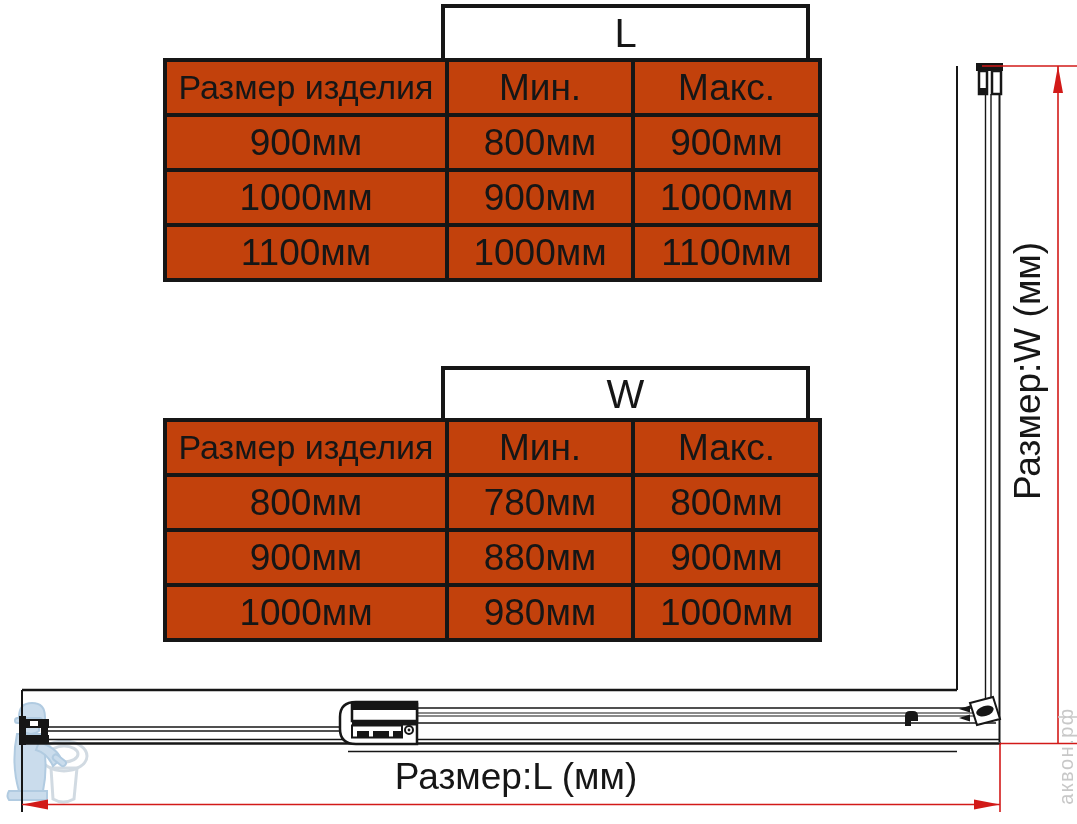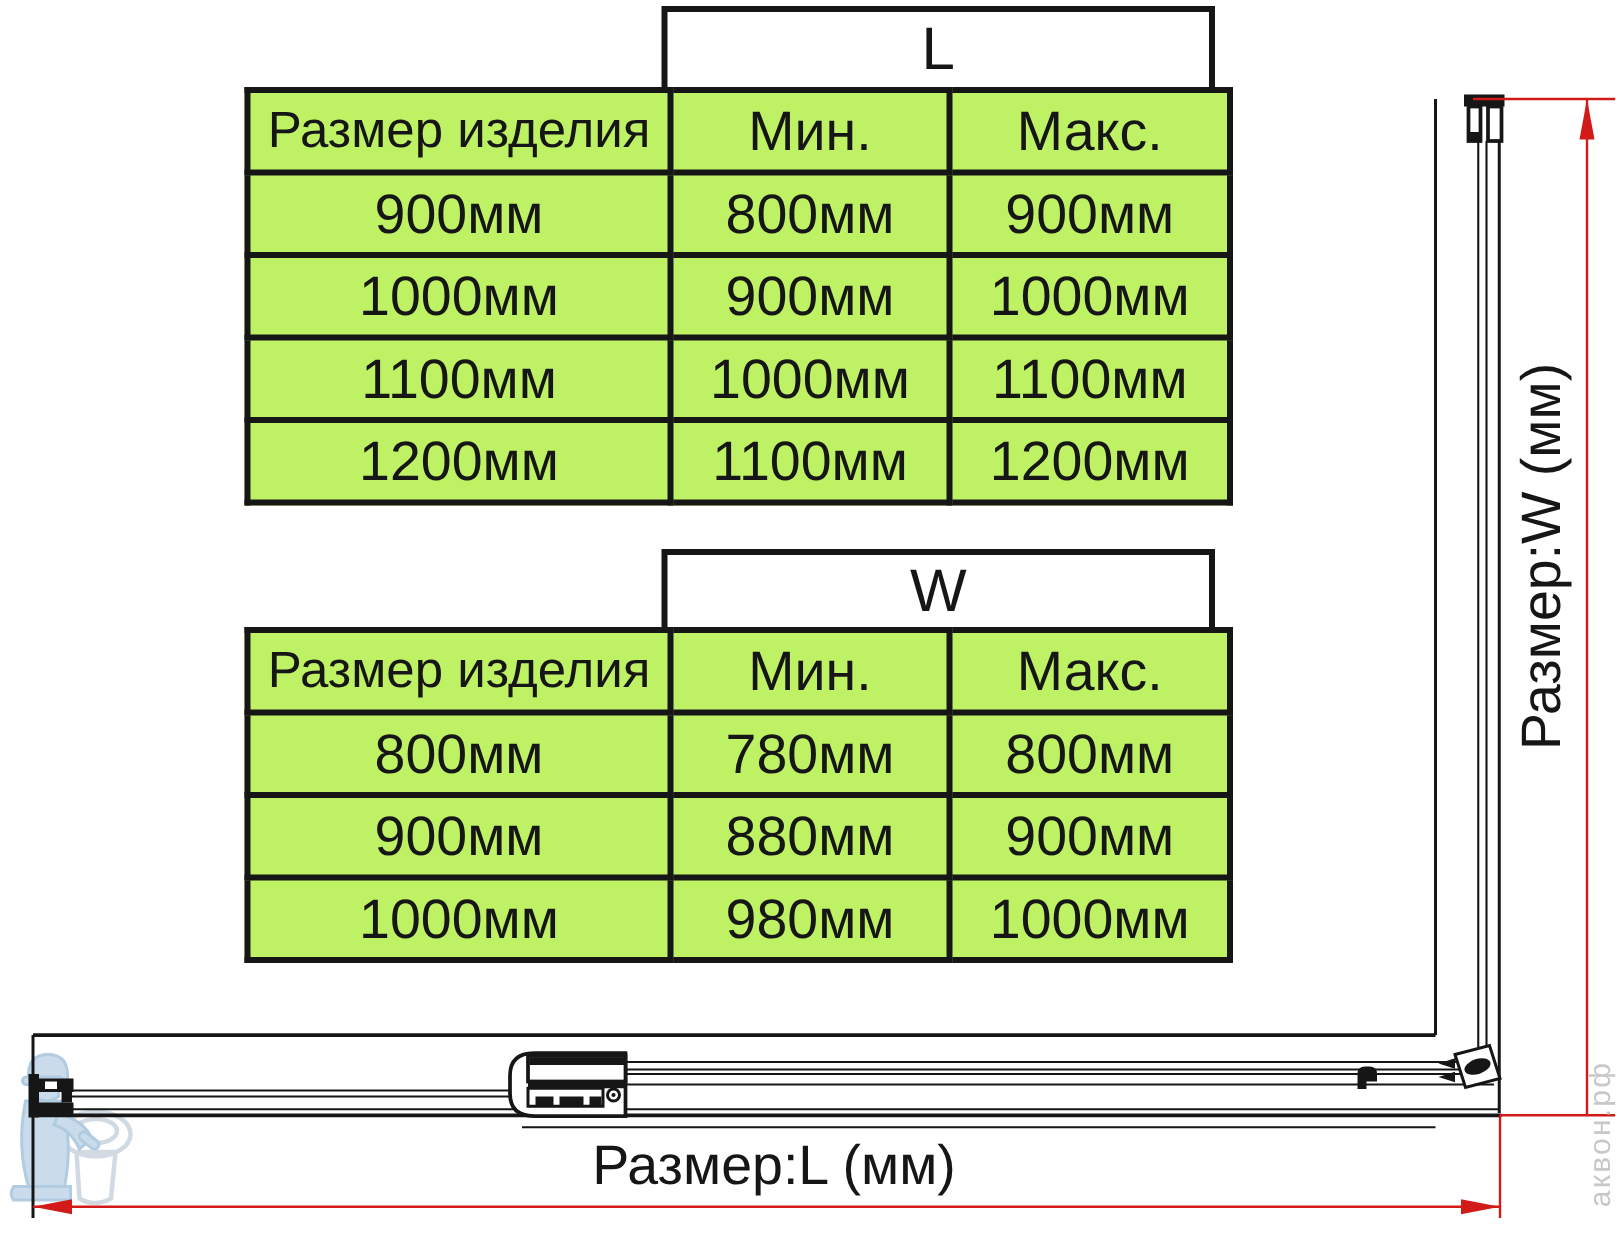--- a/index.html
+++ b/index.html
@@ -25,21 +25,21 @@
     justify-content: center;
     font-size: 40px;
     color: #161616;
   }
   table.dim-table {
     position: absolute;
     z-index: 3;
     border-collapse: collapse;
     table-layout: fixed;
     width: 647px;
-    background: #bef264;
+    background: #c2410c;
   }
   table.dim-table td {
     border: 4px solid #161616;
     height: 51px;
     padding: 0;
     text-align: center;
     vertical-align: middle;
     font-size: 37px;
     color: #161616;
     white-space: nowrap;
@@ -163,25 +163,20 @@
     <tr>
       <td>1000мм</td>
       <td>900мм</td>
       <td>1000мм</td>
     </tr>
     <tr>
       <td>1100мм</td>
       <td>1000мм</td>
       <td>1100мм</td>
     </tr>
-    <tr>
-      <td>1200мм</td>
-      <td>1100мм</td>
-      <td>1200мм</td>
-    </tr>
   </tbody>
     </table>
 
   <div class="group-box" style="left:441px; top:366px; width:369px; height:56px;">
     <span>W</span>
   </div>
 
   <table class="dim-table" style="left:163px; top:418px;">
     <tbody>
         <tr>

